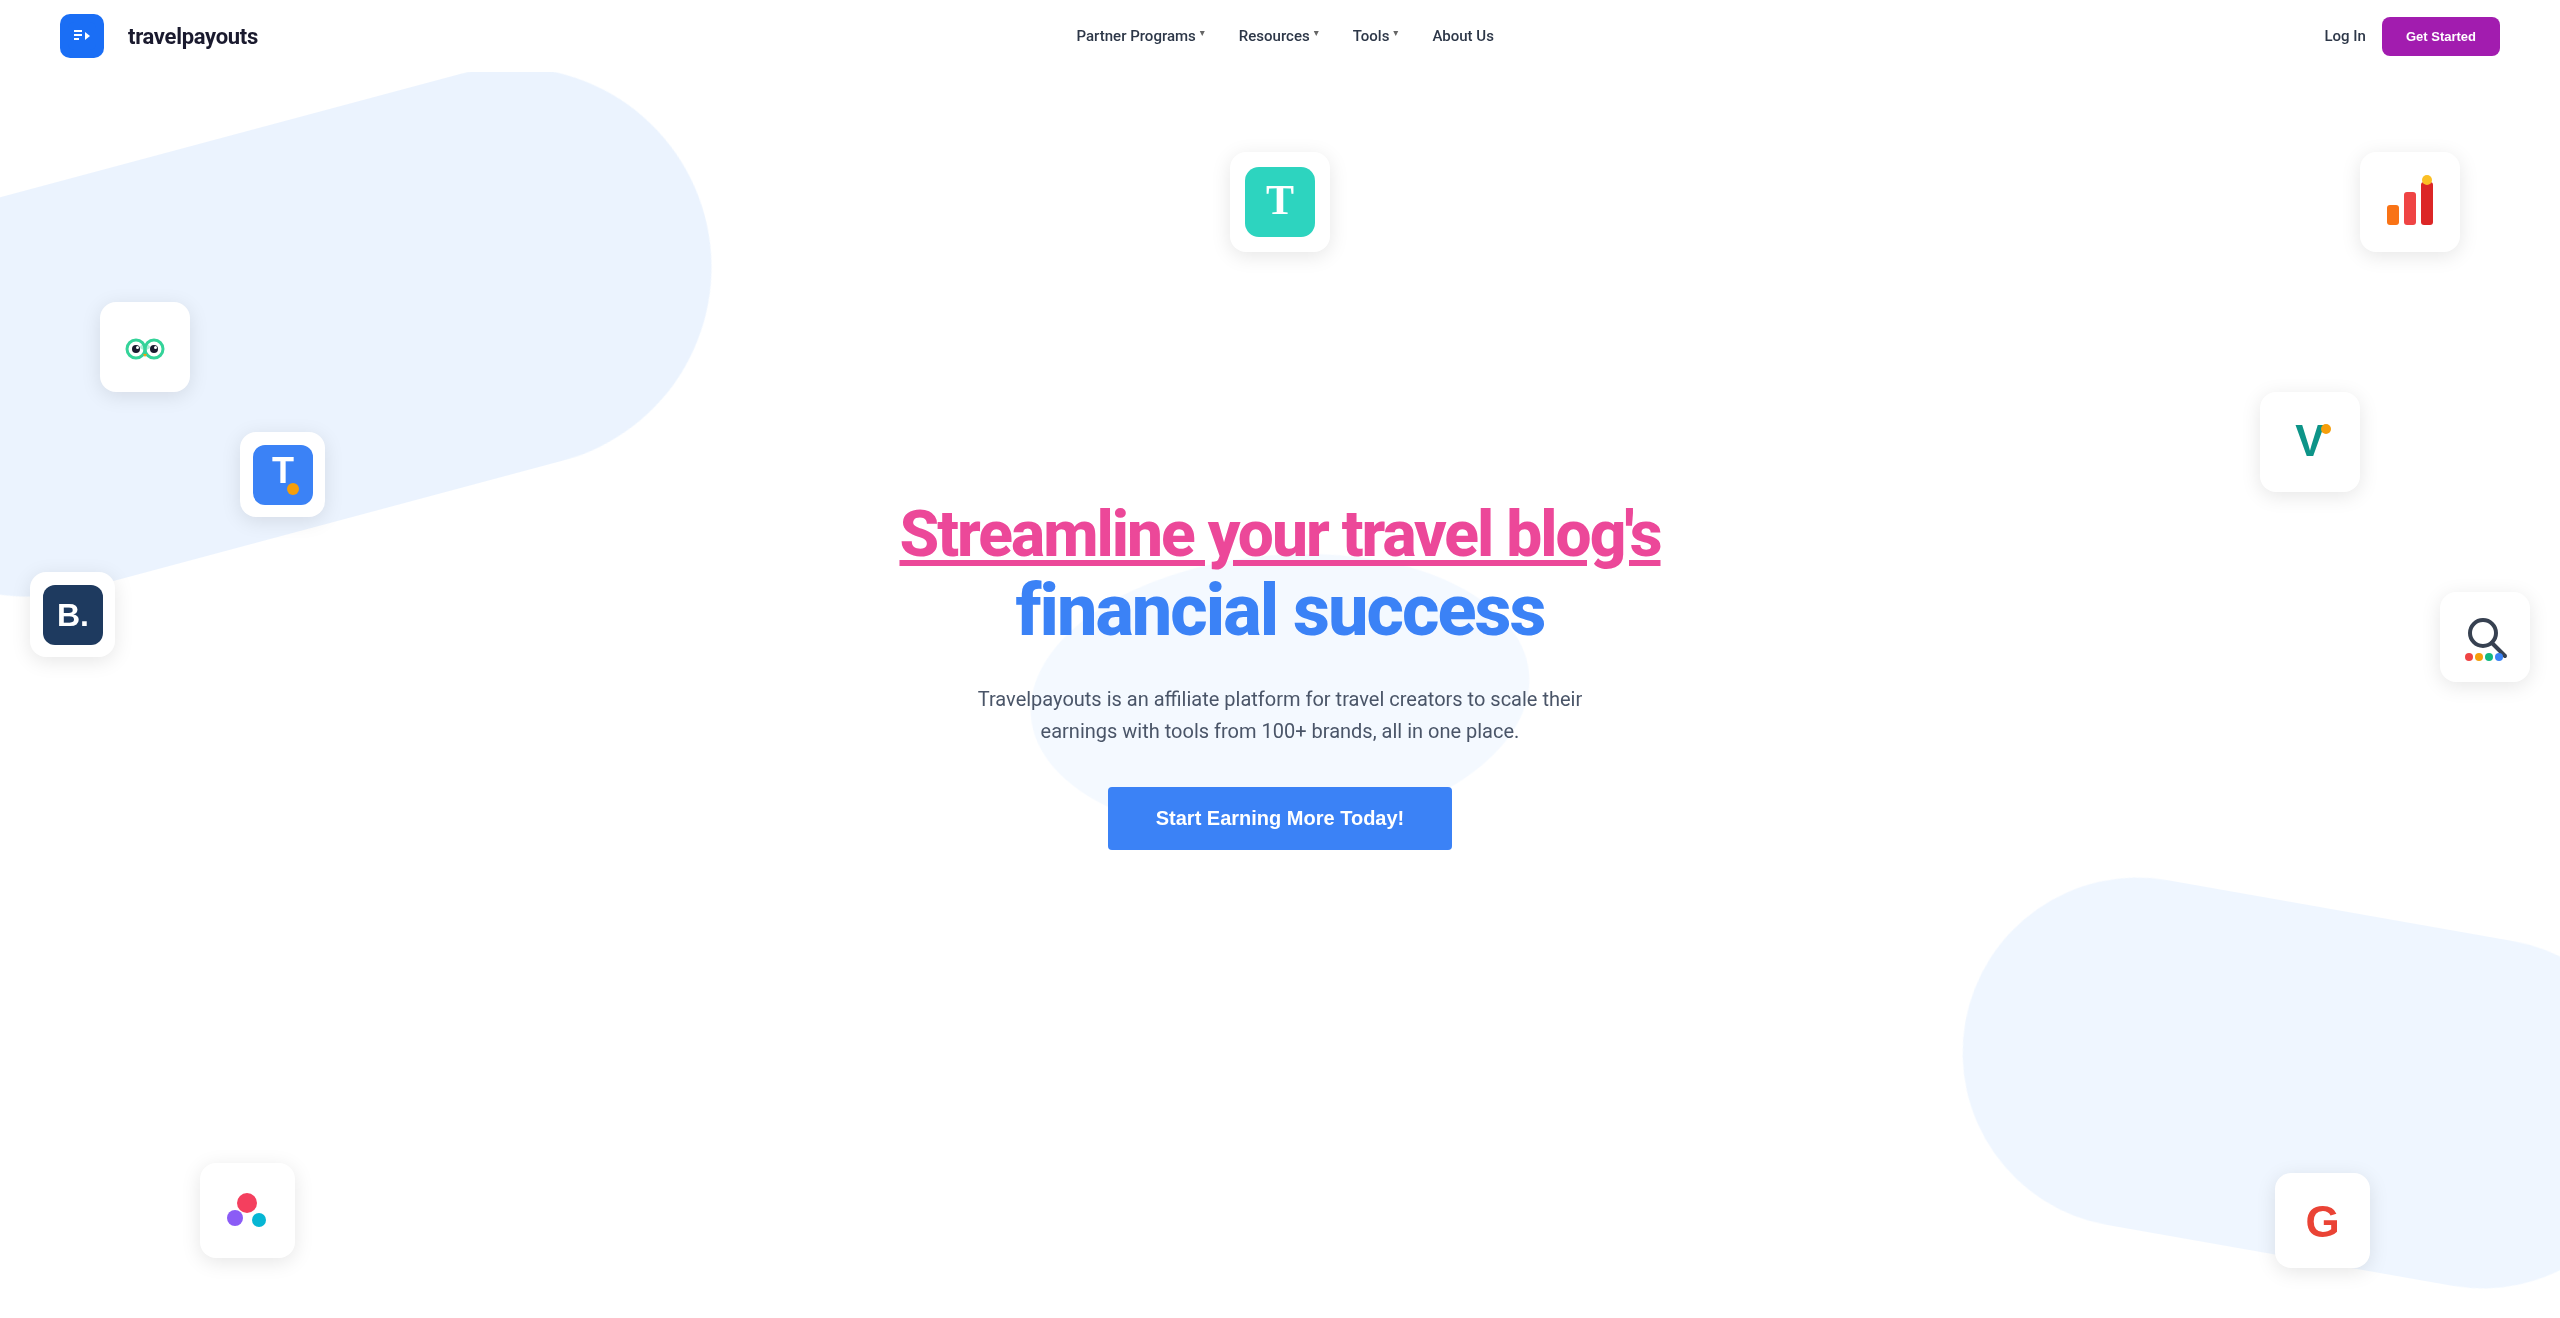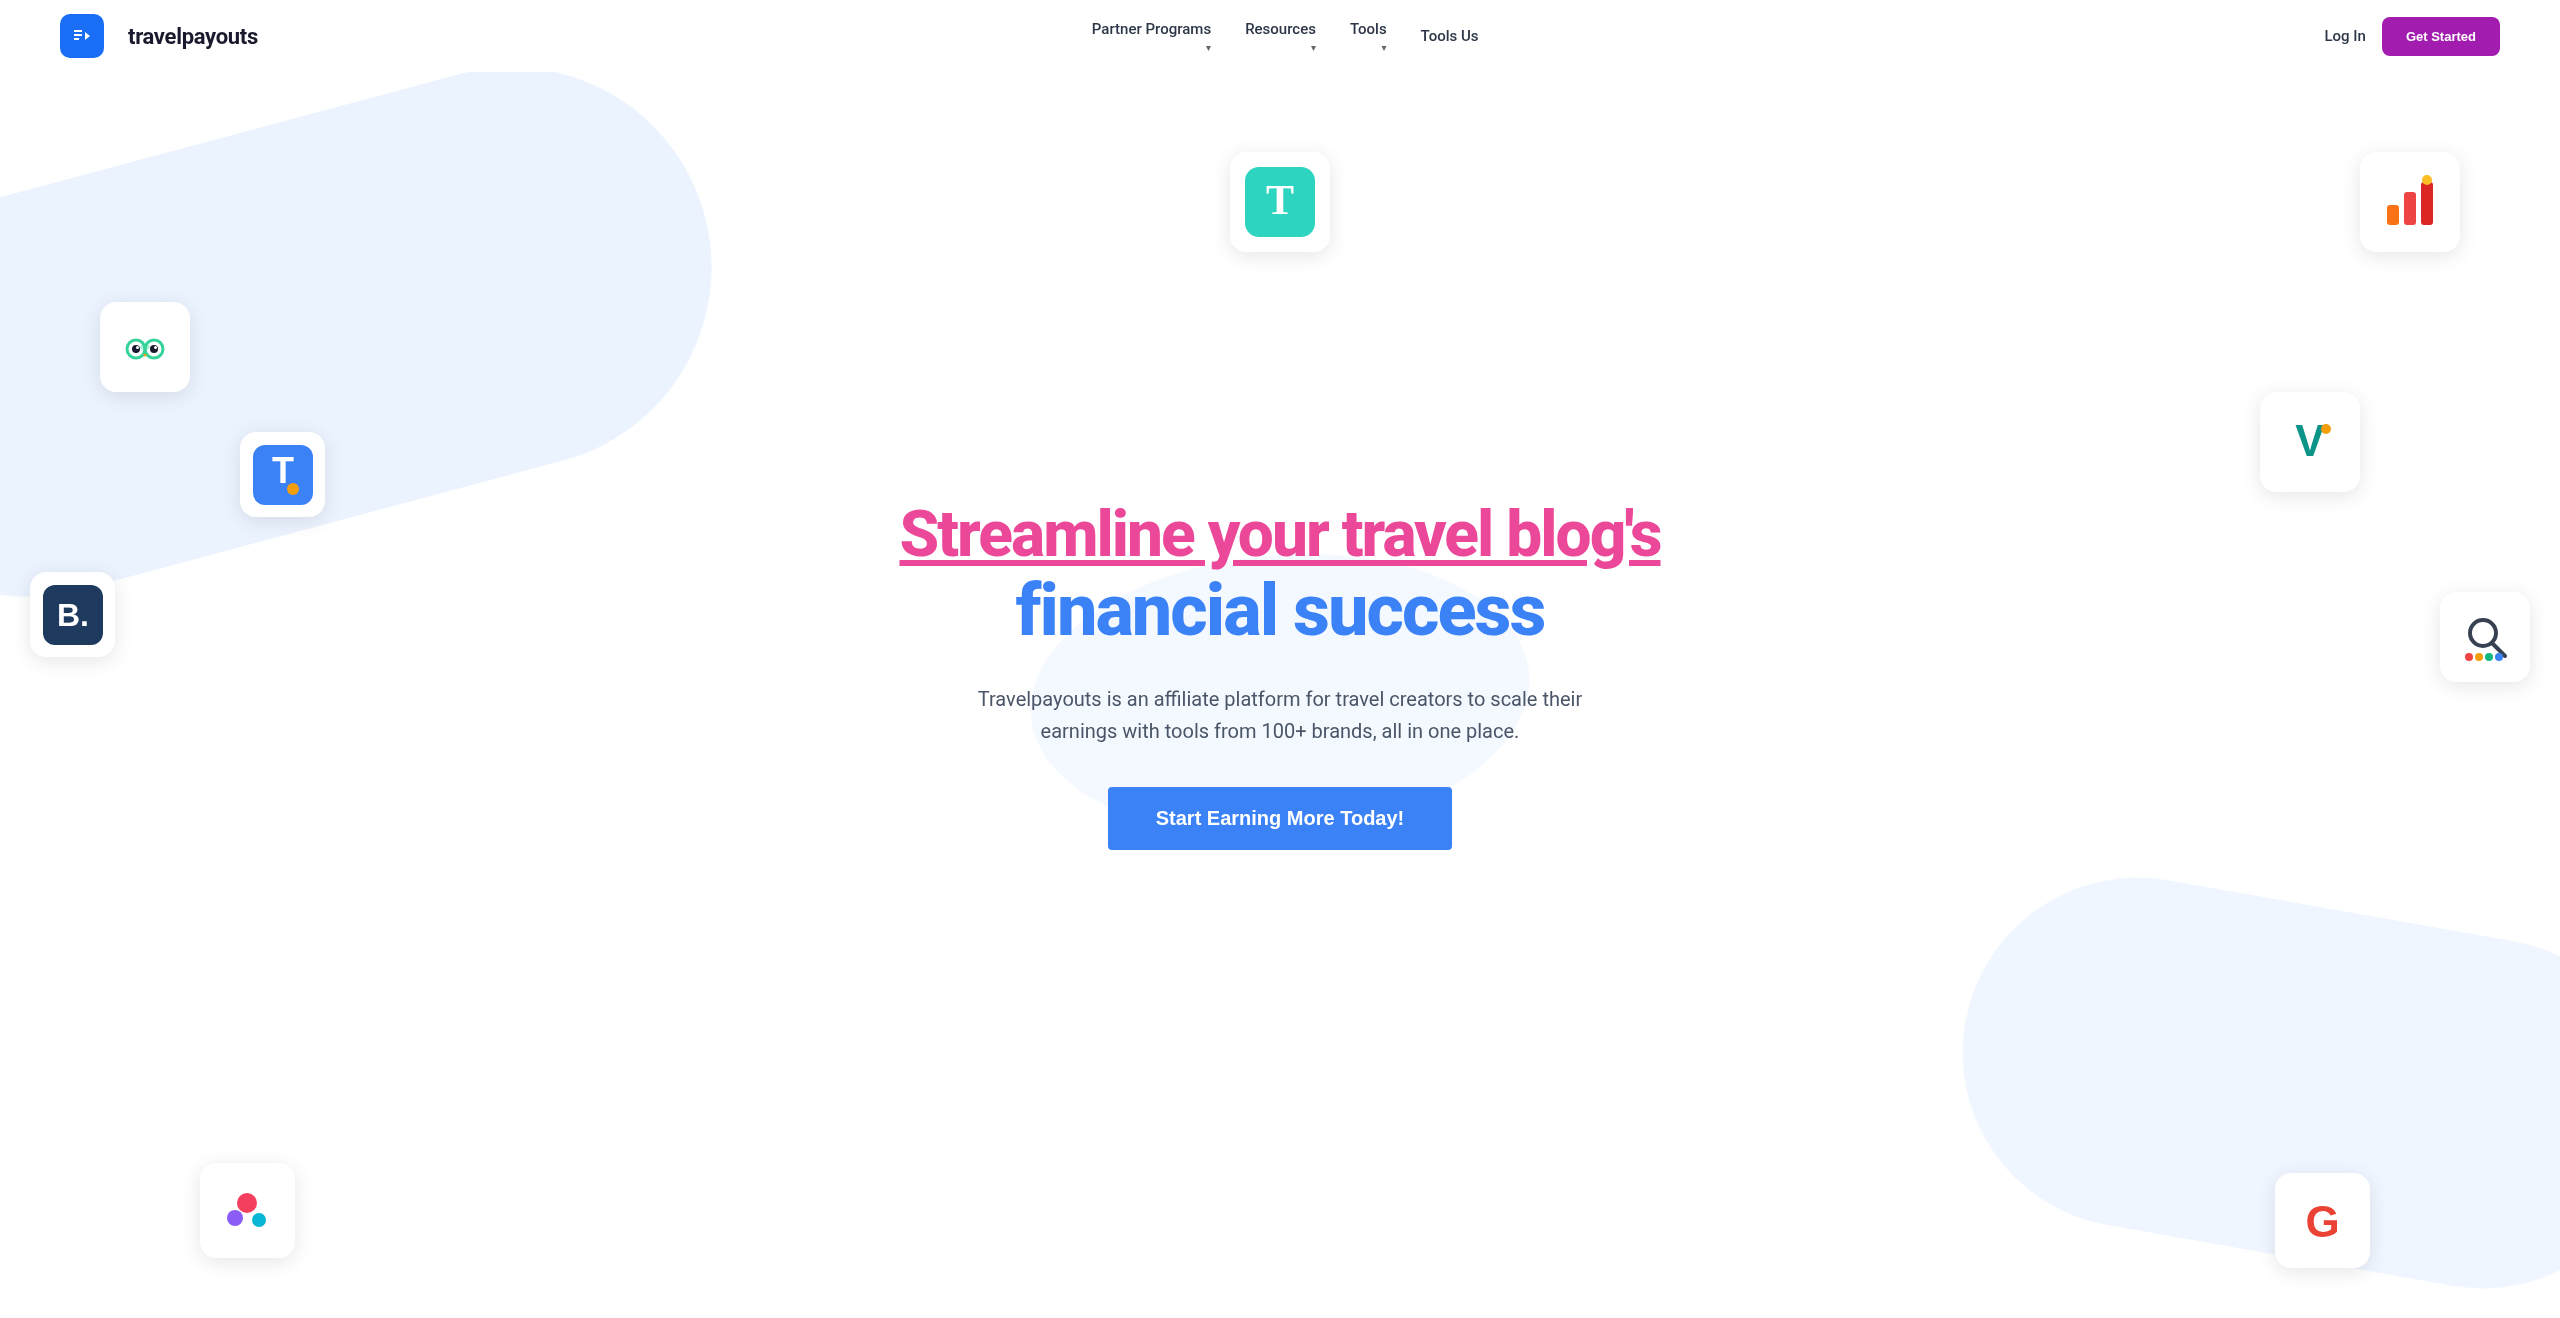--- a/index.html
+++ b/index.html
@@ -53,30 +53,29 @@
     }
 
     .nav-links {
       display: flex;
       align-items: center;
       gap: 6px;
     }
 
     .nav-item {
       display: flex;
-      align-items: flex-end;
+      align-items: flex-start;
       gap: 4px;
       padding: 8px 14px;
       font-size: 15px;
       font-weight: 500;
       color: #2d3748;
       cursor: pointer;
       border-radius: 6px;
       transition: background 0.2s;
-      flex-direction: column;
     }
 
     .nav-item .chevron {
       font-size: 10px;
       color: #666;
     }
 
     .nav-actions {
       display: flex;
       align-items: center;
@@ -308,21 +307,21 @@
     </div>
     <div class="nav-item">
       <span>Resources</span>
       <span class="chevron">▾</span>
     </div>
     <div class="nav-item">
       <span>Tools</span>
       <span class="chevron">▾</span>
     </div>
     <div class="nav-item">
-      <span>Tools Us</span>
+      <span>About Us</span>
     </div>
   </div>
 
   <div class="nav-actions">
     <div class="login-btn">Log In</div>
     <button class="get-started-btn">Get Started</button>
   </div>
 </nav>
 
 <section class="hero">

